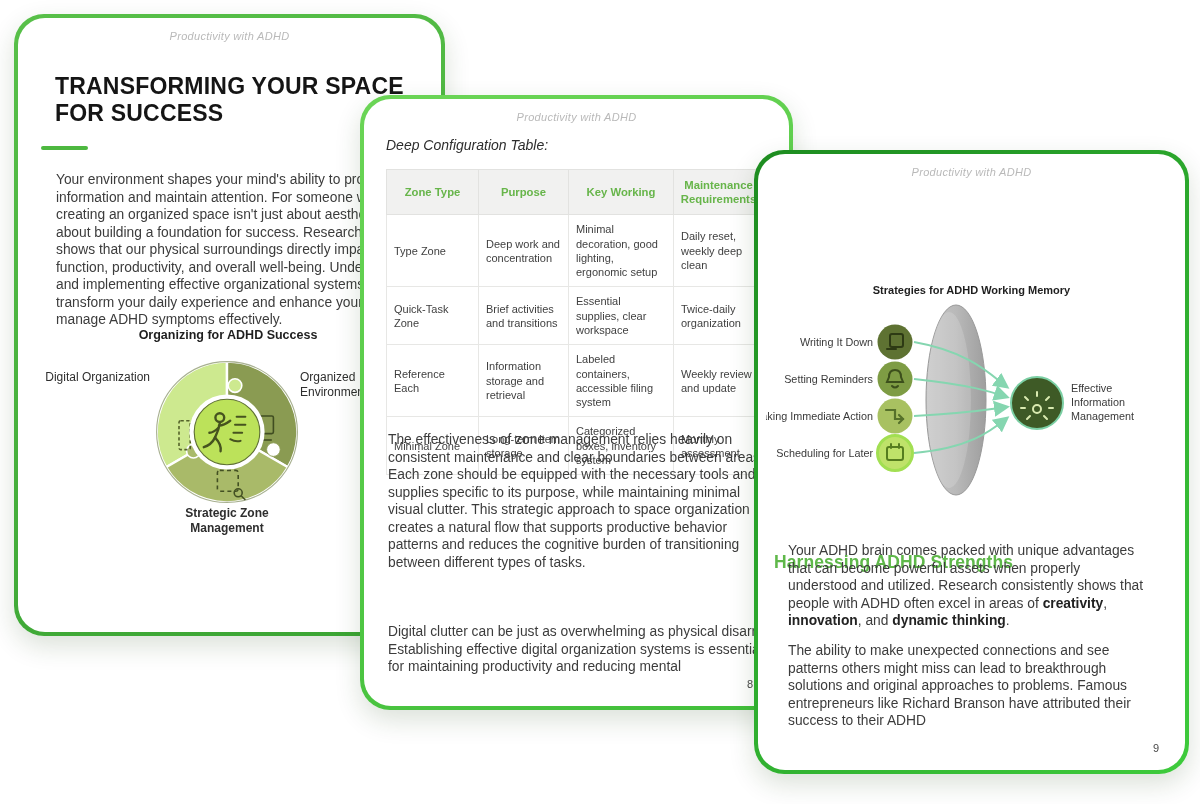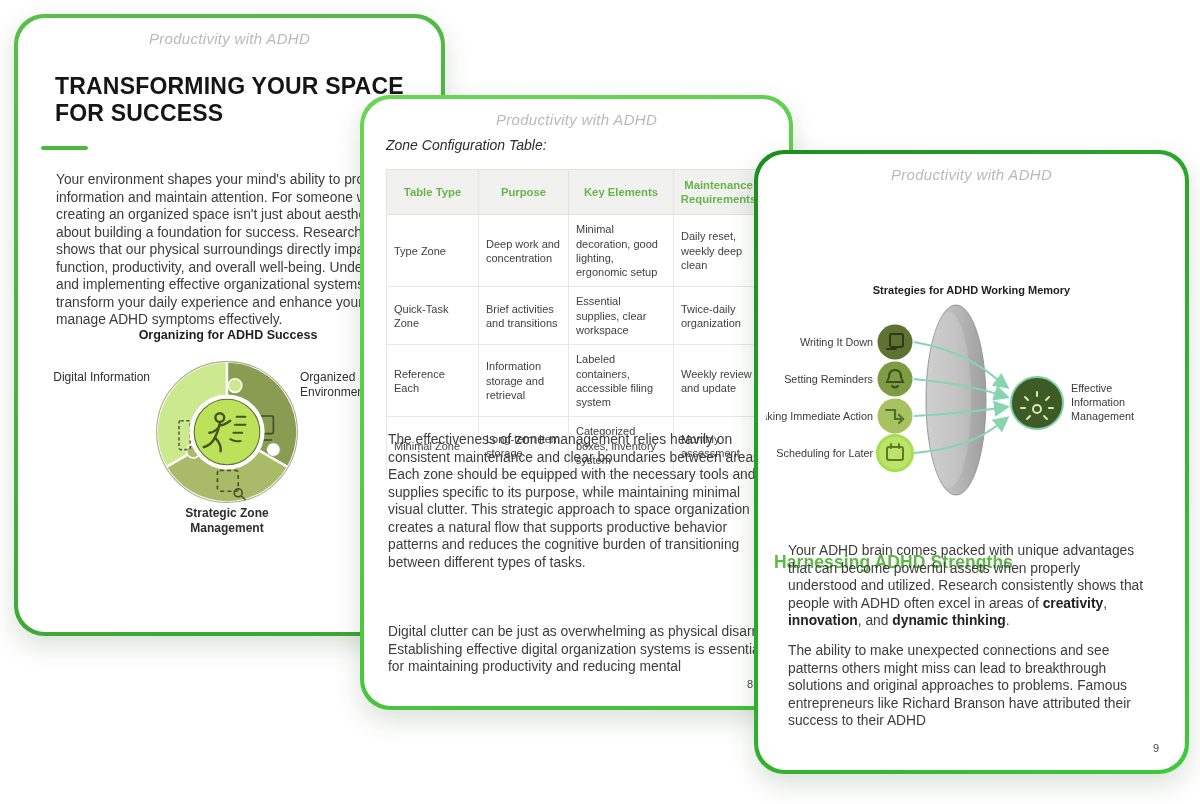--- a/index.html
+++ b/index.html
@@ -7,21 +7,21 @@
     width:1200px;height:804px;position:relative;background:#ffffff;overflow:hidden;
     font-family:"Liberation Sans","DejaVu Sans",sans-serif;color:#3e3e3e;
   }
   .page{position:absolute;border-radius:30px;padding:4px;box-shadow:0 10px 26px rgba(30,70,20,.16);}
   .page-inner{position:relative;background:#ffffff;border-radius:27px;width:100%;height:100%;overflow:hidden;box-sizing:border-box;}
   #page1{left:14px;top:14px;width:423px;height:614px;background:linear-gradient(160deg,#58c049 0%,#3aa433 100%);z-index:1;}
   #page2{left:360px;top:95px;width:425px;height:607px;background:linear-gradient(160deg,#6bd556 0%,#41bf3a 100%);z-index:2;}
   #page3{left:754px;top:150px;width:427px;height:616px;background:linear-gradient(135deg,#1d8c20 0%,#3ecb3c 100%);z-index:3;}
 
   .runhead{position:absolute;left:0;right:0;top:12px;text-align:center;font-style:italic;
-    font-size:15px;color:#b9b9b9;letter-spacing:.3px;}
+    font-size:11px;color:#b9b9b9;letter-spacing:.3px;}
 
   
   .title1{position:absolute;left:22px;top:40px;width:390px;margin:15px;
     font-size:23px;line-height:1.17;font-weight:800;color:#151515;letter-spacing:.2px;}
   .divider1{position:absolute;left:23px;top:128px;width:47px;height:4px;border-radius:2px;background:#4db840;}
   .body1{position:absolute;left:38px;top:153px;width:400px;font-size:13.8px;line-height:17.5px;color:#3c3c3c;}
   .body1 .bline{white-space:nowrap;overflow:hidden;}
   .diag1{position:absolute;left:20px;top:308px;width:380px;height:280px;}
   .diag1-title{position:absolute;left:0;top:2px;width:100%;text-align:center;font-weight:700;font-size:12.5px;color:#1e1e1e;}
   .diag1-svg{position:absolute;left:109px;top:26px;}
@@ -117,44 +117,44 @@
           <path d="M85,107 C82,113 77,117 71,119"></path>
           <path d="M85,107 C90,112 93,117 92,124"></path>
         </g>
         <g stroke="#46531f" stroke-width="2.4" fill="none" stroke-linecap="round">
           <path d="M112,81 h11"></path>
           <path d="M110,91 h13"></path>
           <path d="M108,101 h11"></path>
           <path d="M104,109 q7,4 13,2"></path>
         </g>
       </svg>
-      <div class="seg-label left">Digital Information</div>
+      <div class="seg-label left">Digital Organization</div>
       <div class="seg-label right">Organized Environment</div>
       <div class="seg-label bottom">Strategic Zone Management</div>
     </div>
   </div>
 </div>
 
 <div class="page" id="page2">
   <div class="page-inner">
     <div class="runhead">Productivity with ADHD</div>
-    <div class="caption2">Zone Configuration Table:</div>
+    <div class="caption2">Deep Configuration Table:</div>
 
     <table class="ztable">
       <colgroup>
           <col style="width:92px">
           <col style="width:90px">
           <col style="width:105px">
           <col style="width:90px">
         </colgroup>
       <thead>
         <tr>
-          <th>Table Type</th>
+          <th>Zone Type</th>
           <th>Purpose</th>
-          <th>Key Elements</th>
+          <th>Key Working</th>
           <th>Maintenance Requirements</th>
         </tr>
       </thead>
       <tbody>
         <tr>
           <td>Type Zone</td>
           <td>Deep work and concentration</td>
           <td>Minimal decoration, good lighting, ergonomic setup</td>
           <td>Daily reset, weekly deep clean</td>
         </tr>

